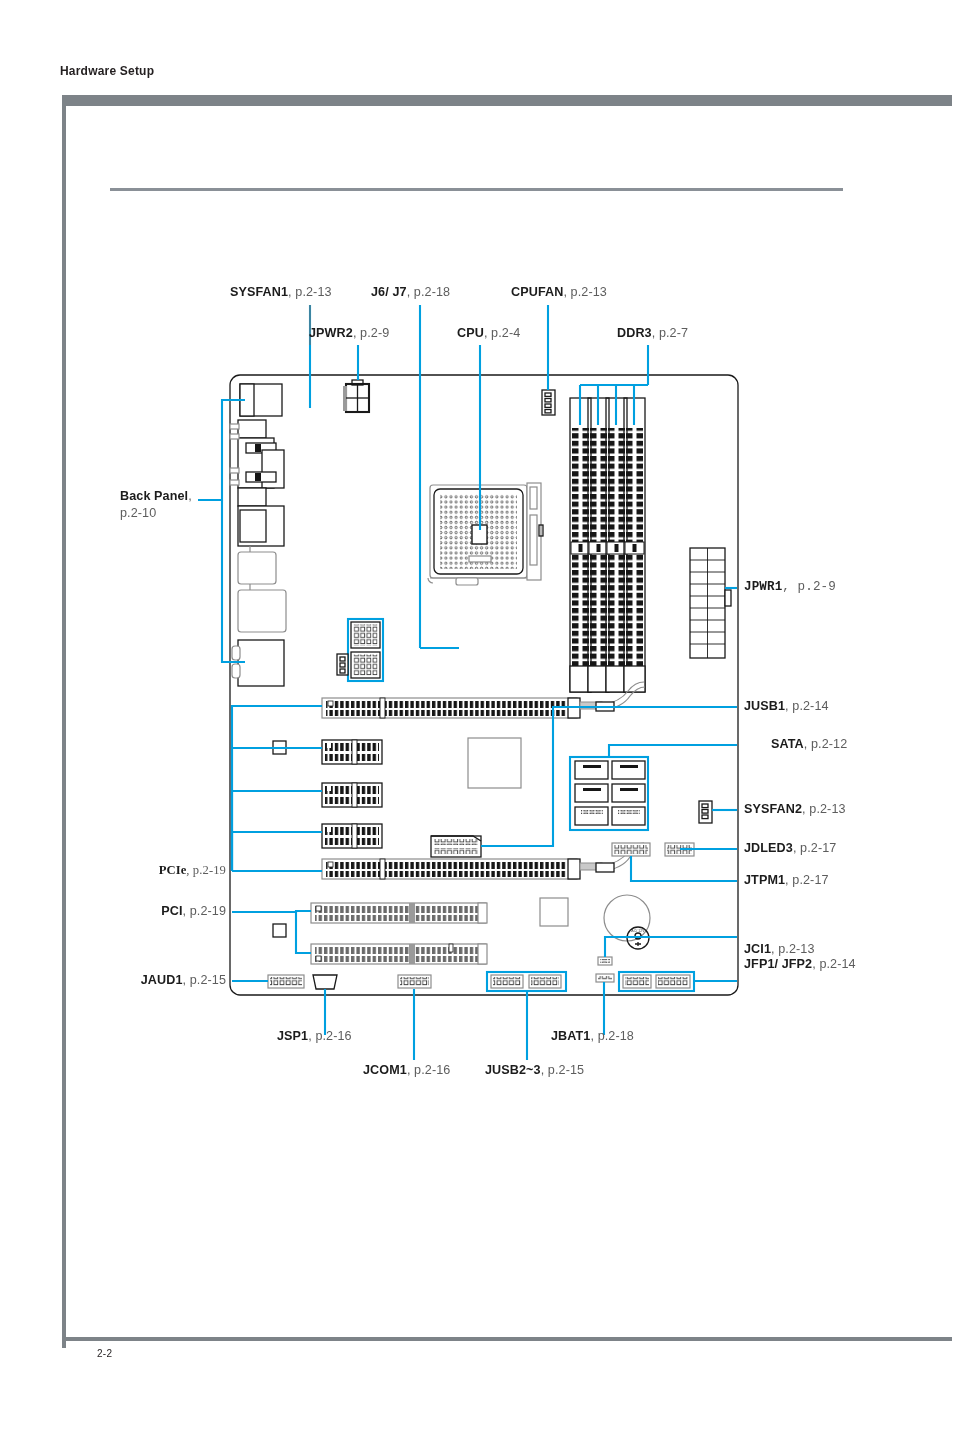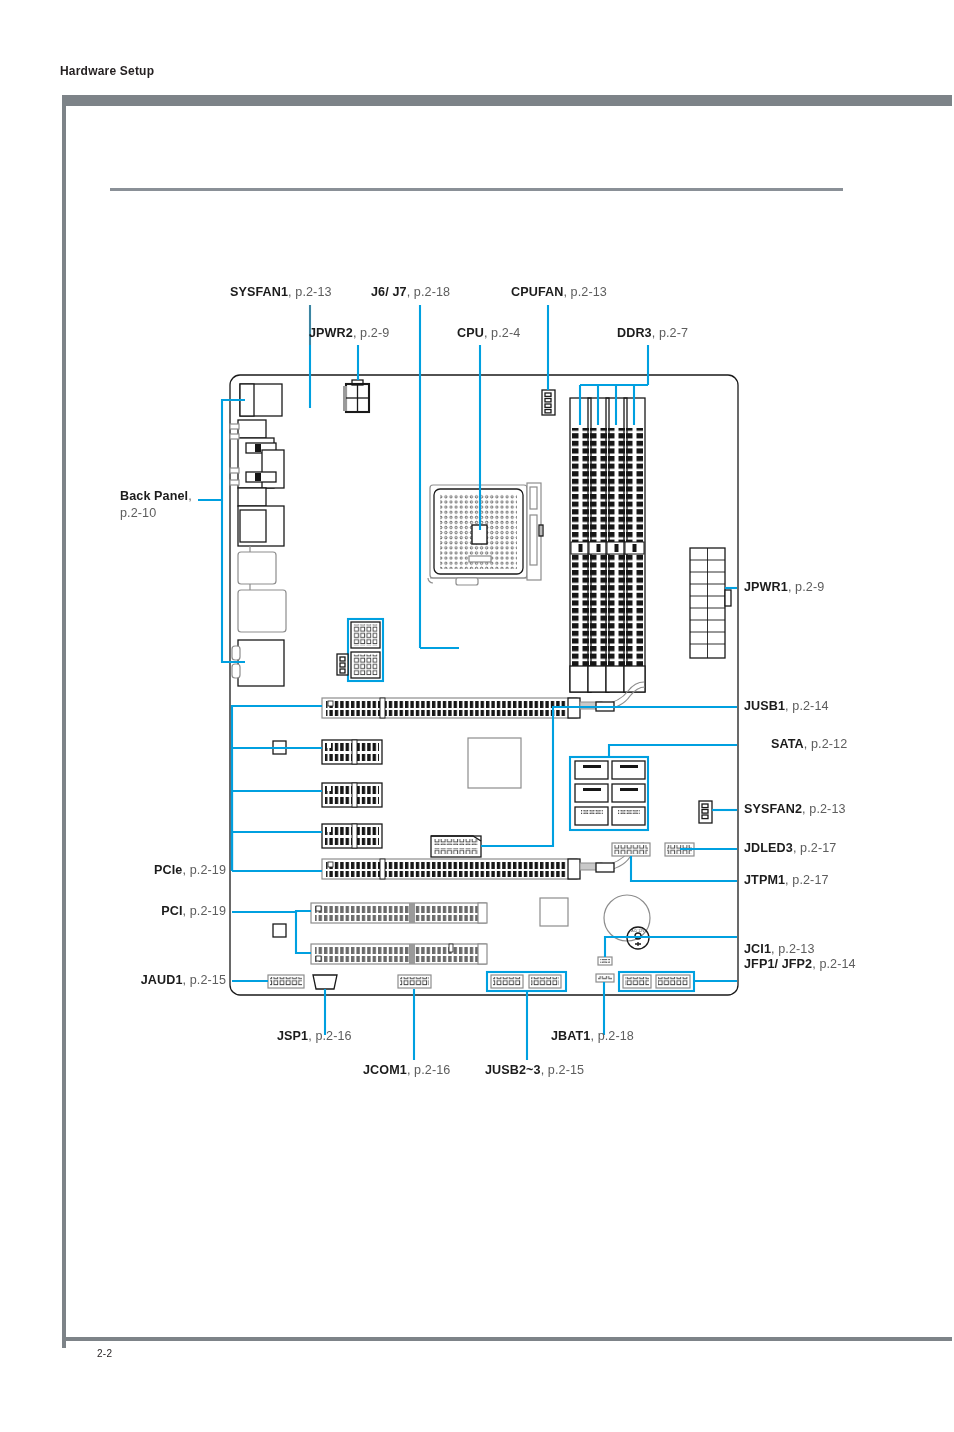--- a/index.html
+++ b/index.html
@@ -469,31 +469,31 @@
     <b>CPU</b><span>, p.2-4</span>
   </div>
   <div class="lbl" style="left:617px;top:325px;">
     <b>DDR3</b><span>, p.2-7</span>
   </div>
 
   <div class="lbl two" style="left:120px;top:488px;width:80px;">
     <b>Back Panel</b><span>,</span><br>
     <span>p.2-10</span>
   </div>
-  <div class="lbl r" style="left:58px;top:862px;width:168px;">
+  <div class="lbl r" style="left:58px;top:862px;width:168px;font-family:Liberation Serif, serif;">
     <b>PCIe</b><span>, p.2-19</span>
   </div>
   <div class="lbl r" style="left:58px;top:903px;width:168px;">
     <b>PCI</b><span>, p.2-19</span>
   </div>
   <div class="lbl r" style="left:40px;top:972px;width:186px;">
     <b>JAUD1</b><span>, p.2-15</span>
   </div>
 
-  <div class="lbl" style="left:744px;top:579px;">
+  <div class="lbl" style="left:744px;top:579px;font-family:Liberation Mono, monospace;">
     <b>JPWR1</b><span>, p.2-9</span>
   </div>
   <div class="lbl" style="left:744px;top:698px;">
     <b>JUSB1</b><span>, p.2-14</span>
   </div>
   <div class="lbl" style="left:771px;top:736px;">
     <b>SATA</b><span>, p.2-12</span>
   </div>
   <div class="lbl" style="left:744px;top:801px;">
     <b>SYSFAN2</b><span>, p.2-13</span>

